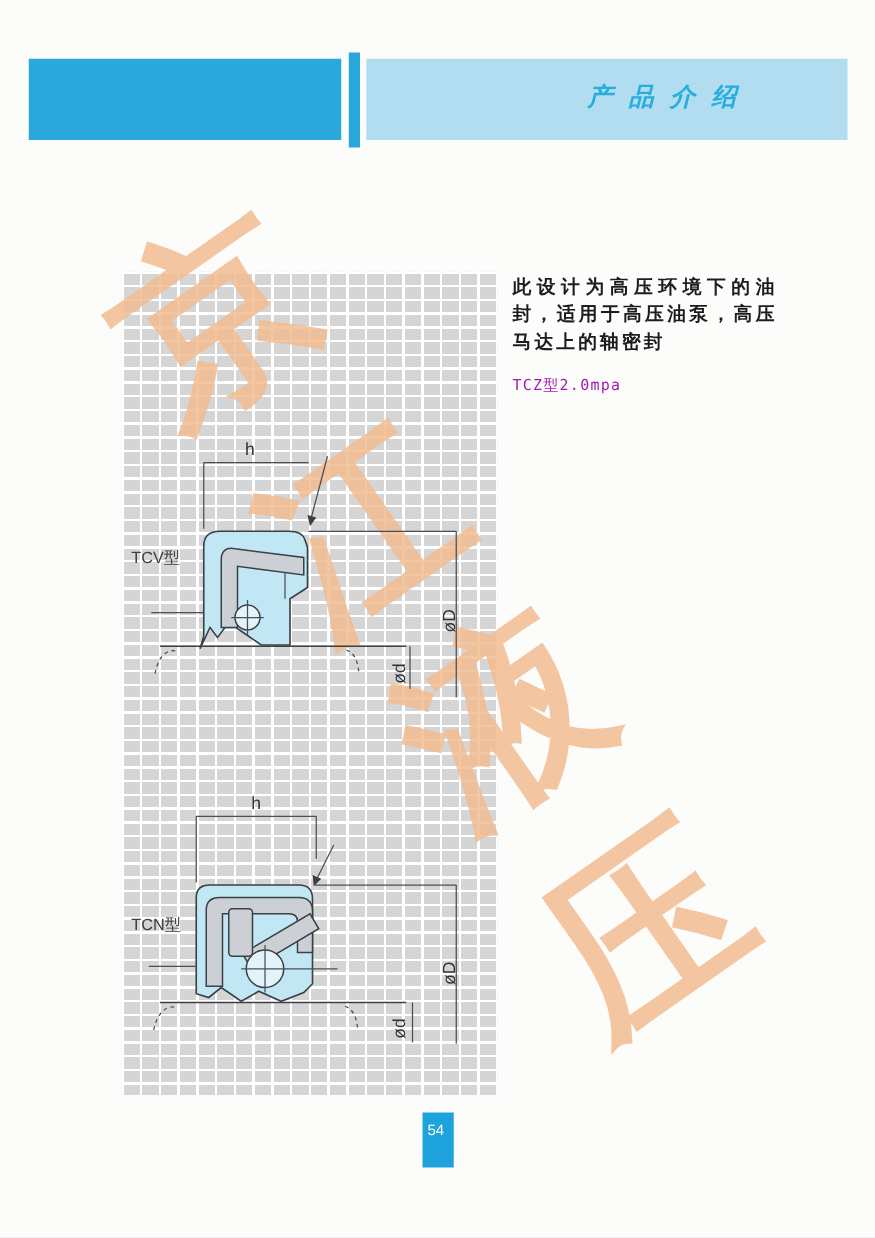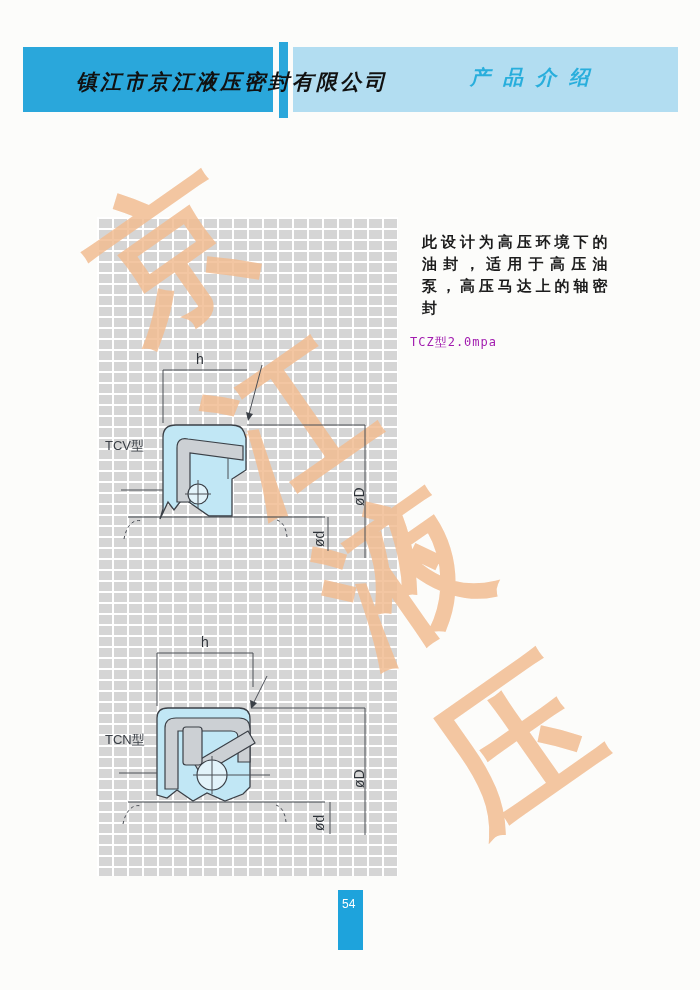--- a/index.html
+++ b/index.html
@@ -46,30 +46,30 @@
     position:absolute;left:97px;top:217px;width:301px;height:659px;z-index:1;
     background-color:#d5d5d5;
     background-image:
       repeating-linear-gradient(to right,#ffffff 0 2px,transparent 2px 15px),
       repeating-linear-gradient(to bottom,#ffffff 0 2px,transparent 2px 11px);
   }
   .diagram-svg{position:absolute;left:97px;top:217px;z-index:3;}
   
   .info-col{position:absolute;left:410px;top:219px;width:212px;z-index:4;}
   .desc{
-    margin:12px;font-size:15px;font-weight:bold;color:#1c1c1c;
+    margin:0;font-size:15px;font-weight:bold;color:#1c1c1c;
     letter-spacing:2.5px;line-height:22px;text-align:justify;
   }
   .spec-line{
     font-family:"DejaVu Sans Mono","Liberation Mono",monospace;
     font-size:12px;color:#a21caf;letter-spacing:1px;margin-top:15px;
   }
   
   .page-num{
-    position:absolute;left:338px;top:890px;width:25px;height:60px;z-index:5;
+    position:absolute;left:338px;top:890px;width:25px;height:44px;z-index:5;
     background:#1ea3dc;color:#fff;font-size:12px;
     padding:7px 0 0 4px;box-sizing:border-box;
   }
   
   .ln{stroke:#3b4047;stroke-width:1.1;fill:none;}
   .ln-thin{stroke:#4a4e55;stroke-width:1;fill:none;}
   .dashed{stroke:#4a4e55;stroke-width:1;fill:none;stroke-dasharray:3 3;}
   .blue{fill:#c1e7f5;stroke:#3b4047;stroke-width:1.3;}
   .gray{fill:#ccd0d4;stroke:#3b4047;stroke-width:1.2;}
   .circ{fill:#e2f3fa;stroke:#3b4047;stroke-width:1.2;}
@@ -87,21 +87,20 @@
   <div class="watermark">
     <span class="wm-char wm-0">京</span>
     <span class="wm-char wm-1">江</span>
     <span class="wm-char wm-2">液</span>
     <span class="wm-char wm-3">压</span>
   </div>
 
   <div class="hdr-band-dark"></div>
   <div class="hdr-band-strip"></div>
   <div class="hdr-band-light"></div>
-  <div class="company-name">镇江市京江液压密封有限公司</div>
   <div class="section-title">产品介绍</div>
 
 
   <svg class="diagram-svg" width="301" height="659" viewBox="0 0 301 659">
 
     <g>
 
       <path class="ln-thin" d="M66,153 L150,153"></path>
       <path class="ln-thin" d="M66,153 L66,206"></path>
       <path class="ln-thin" d="M165,148 L151,201"></path>

